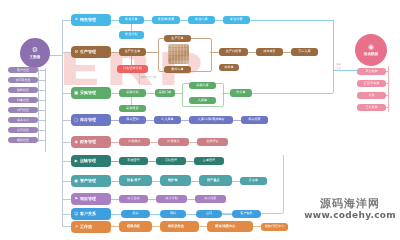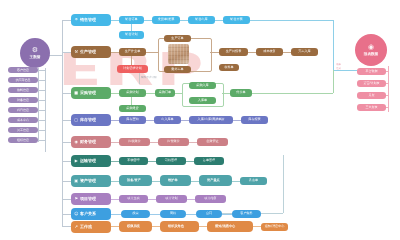--- a/index.html
+++ b/index.html
@@ -95,20 +95,22 @@
     position:absolute;font-size:2.6px;color:#9aa3ad;white-space:nowrap;
   }
 </style>
 </head>
 <body>
 
 <div id="canvas">
 
   <div class="wm-erp">ERP</div>
   <div class="wm-site">
+    <span class="cn">源码海洋网</span>
+    <span class="en">www.codehy.com</span>
   </div>
 
   <div class="ln lnh" style="left:49px;top:55px;width:13px;"></div>
 
   <div class="ln lnv" style="left:62px;top:20px;height:206px;"></div>
 
   <div class="ln lnh" style="left:62px;top:20px;width:9px;"></div>
   <div class="ln lnh" style="left:62px;top:52px;width:9px;"></div>
   <div class="ln lnh" style="left:62px;top:93px;width:9px;"></div>
   <div class="ln lnh" style="left:62px;top:120px;width:9px;"></div>

